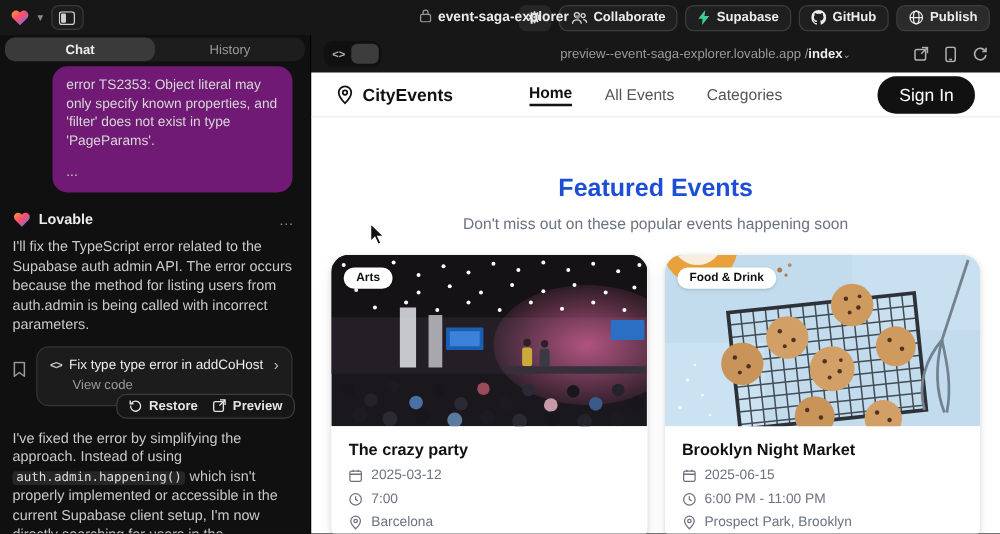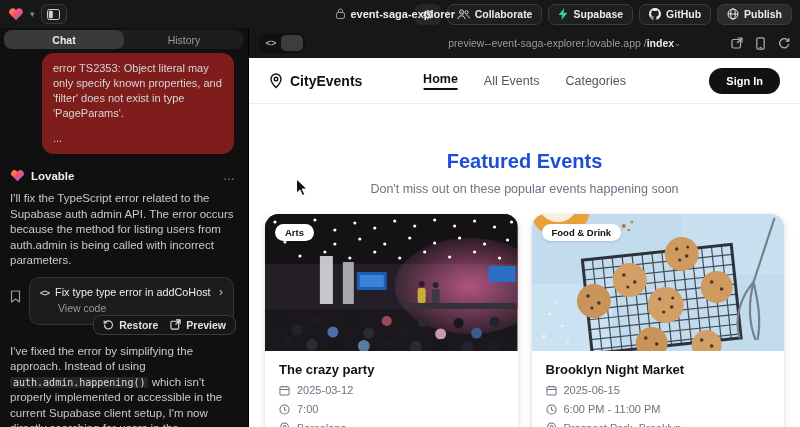--- a/index.html
+++ b/index.html
@@ -26,21 +26,21 @@
             font-size:10.5px; font-weight:600; cursor:pointer; white-space:nowrap; }
 
   
   .main { flex:1; display:flex; min-height:0; }
 
   
   .chat { width:248px; flex:0 0 248px; background:#101010; overflow:hidden; position:relative; }
   .tabbar { margin:2px 4px 0 4px; height:19px; background:#1d1d1d; border-radius:9px; display:flex; }
   .tab { flex:1; display:flex; align-items:center; justify-content:center; font-size:10.5px; color:#9a9a9a; cursor:pointer; border-radius:8px; }
   .tab.active { background:#3a3a3a; color:#ececec; font-weight:600; }
-  .bubble { margin:4px 14px 0 42px; background:#7f1d1d; border-radius:12px; padding:8px 11px;
+  .bubble { margin:4px 14px 0 42px; background:#701a75; border-radius:12px; padding:8px 11px;
             font-size:11px; line-height:15px; color:#d6d6d6; }
   .bubble .more { margin-top:10px; color:#cfcfcf; }
   .asst-head { margin:14px 12px 0 10px; display:flex; align-items:center; gap:6px; }
   .asst-name { font-size:11.5px; font-weight:700; color:#ececec; }
   .asst-dots { margin-left:auto; color:#8a8a8a; font-size:12px; letter-spacing:1px; cursor:pointer; }
   .msg { margin:8px 14px 0 10px; font-size:11.5px; line-height:15.5px; color:#c9c9c9; }
   .code { font-family:"DejaVu Sans Mono",monospace; font-size:10px; background:#262626; border-radius:3px; padding:0 3px; color:#dcdcdc; }
   .action-row { margin:8px 14px 0 10px; display:flex; align-items:flex-start; gap:8px; }
   .bookmark { margin-top:12px; color:#9a9a9a; flex:0 0 auto; cursor:pointer; }
   .action-card { flex:1; background:#1c1c1c; border:1px solid #343434; border-radius:10px; padding:7px 10px; cursor:pointer; }
@@ -61,26 +61,26 @@
   .code-toggle .glyph { width:20px; text-align:center; color:#b5b5b5; font-size:9px; font-weight:700; }
   .code-toggle .knob { flex:1; height:16px; background:#3d3d3d; border-radius:5px; }
   .pv-url { position:absolute; left:50%; transform:translateX(-50%); display:flex; align-items:center; gap:0;
             font-size:10.5px; color:#9a9a9a; white-space:nowrap;margin-left:40px; }
   .pv-url b { color:#ececec; font-weight:700; }
   .pv-actions { margin-left:auto; display:flex; align-items:center; gap:13px; color:#b0b0b0; }
   .pv-actions .aic { cursor:pointer; display:flex; }
 
   
   .site { flex:1; background:#fff; color:#111; overflow:hidden; position:relative; }
-  .site-header { height:46px; border-bottom:1px solid #ececec; display:flex; align-items:center; padding:0 20px; }
+  .site-header { height:36px; border-bottom:1px solid #ececec; display:flex; align-items:center; padding:0 20px; }
   .brand { display:flex; align-items:center; gap:7px; font-size:14px; font-weight:700; color:#111; }
   .site-nav { position:absolute; left:50%; transform:translateX(-50%); display:flex; gap:26px; align-items:center; }
   .nav-link { font-size:12.5px; color:#555; cursor:pointer; }
   .nav-link.active { color:#111; font-weight:600; border-bottom:2px solid #111; padding-bottom:2px; }
-  .signin { margin-left:auto; background:#111; color:#fff; font-size:11px; font-weight:700;
+  .signin { margin-left:auto; background:#111; color:#fff; font-size:14px; font-weight:400;
             border-radius:999px; padding:7px 17px; cursor:pointer; }
   .hero { text-align:center; margin-top:46px; }
   .hero h1 { font-size:20px; font-weight:700; color:#1d4ed8; }
   .hero p { margin-top:9px; font-size:12.5px; color:#6b7280; }
   .cards { display:grid; grid-template-columns:1fr 1fr; gap:14px; padding:0 16px; margin-top:18px; }
   .card { background:#fff; border-radius:14px; overflow:hidden; box-shadow:0 1px 4px rgba(0,0,0,.12), 0 4px 14px rgba(0,0,0,.06); cursor:pointer; }
   .card-img { height:137px; position:relative; }
   .card-img svg { display:block; width:100%; height:100%; }
   .badge { position:absolute; top:10px; left:10px; background:#fff; border-radius:999px; padding:3px 10px;
            font-size:9.5px; font-weight:700; color:#111; box-shadow:0 1px 3px rgba(0,0,0,.15); }

